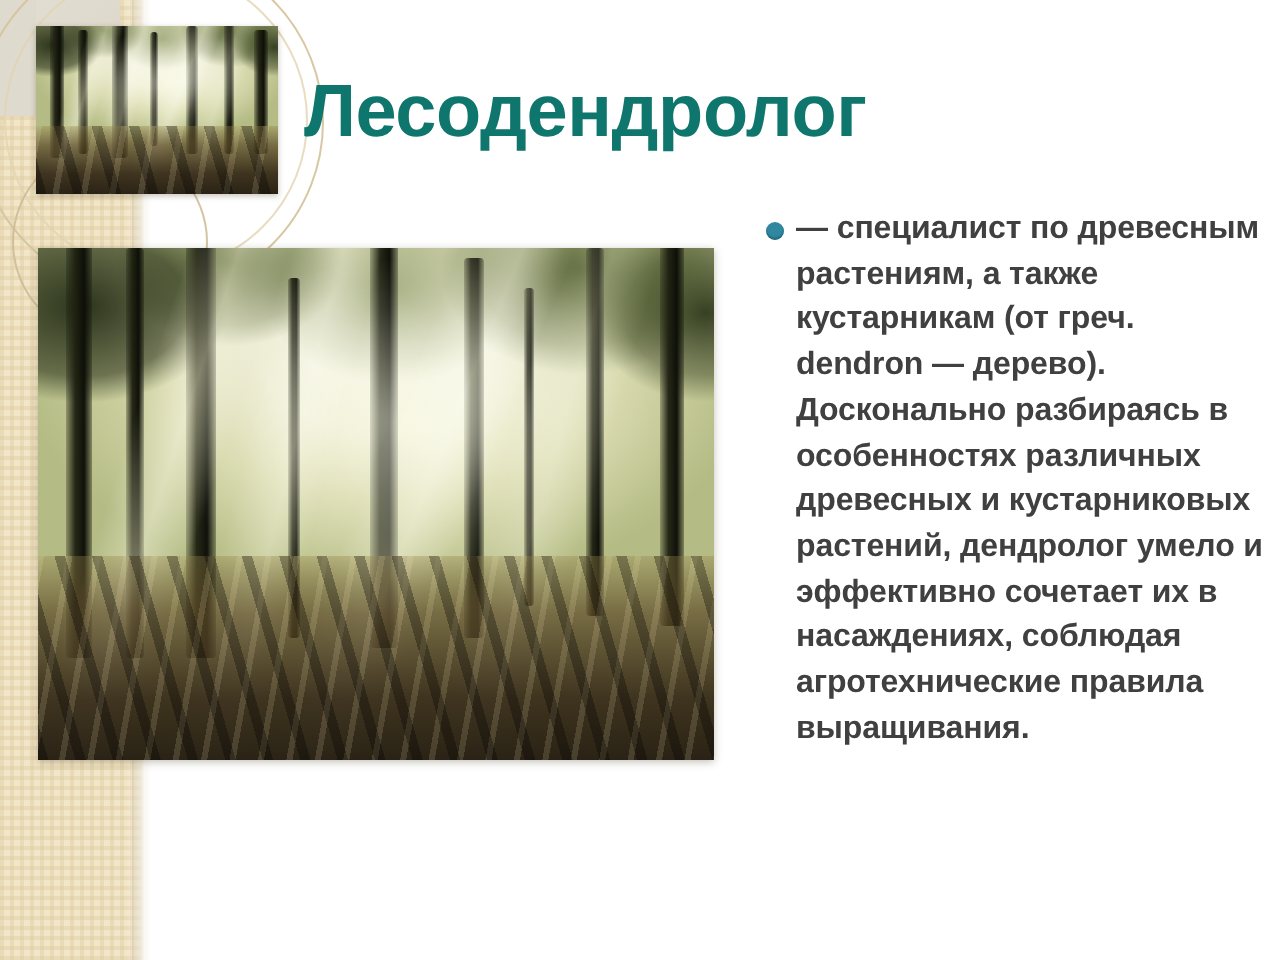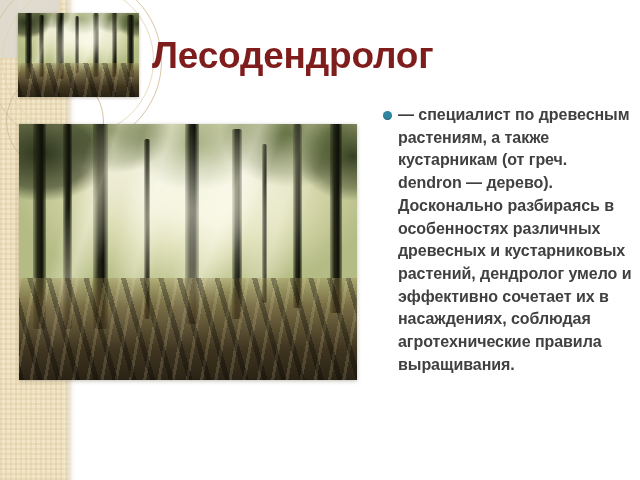--- a/index.html
+++ b/index.html
@@ -163,21 +163,21 @@
     height: 256px;
     box-shadow: 0 1px 4px rgba(80,72,50,0.35);
   }
 
   
   #title {
     position: absolute;
     left: 152px;
     top: 36px;
     width: 470px;
-    color: #7f1d1d;
+    color: #0f766e;
     font-size: 37px;
     font-weight: bold;
     line-height: 1.08;
     letter-spacing: -0.2px;
     white-space: nowrap;
   }
 
   
   #body-block {
     position: absolute;

